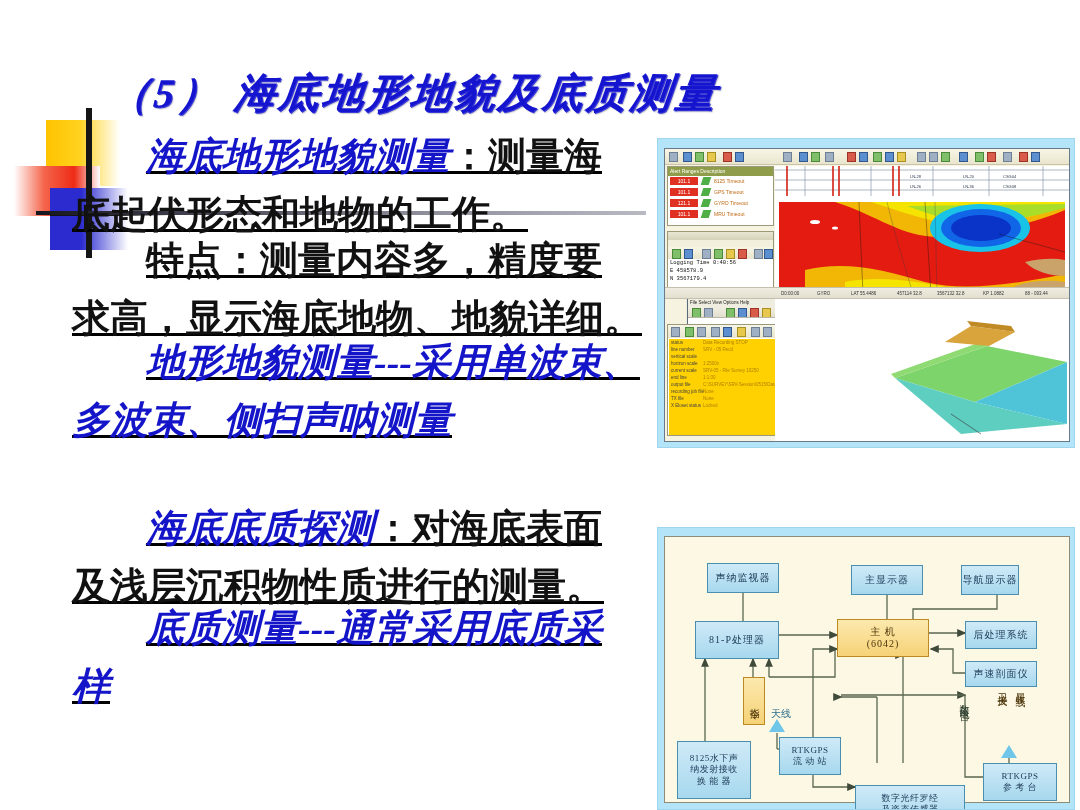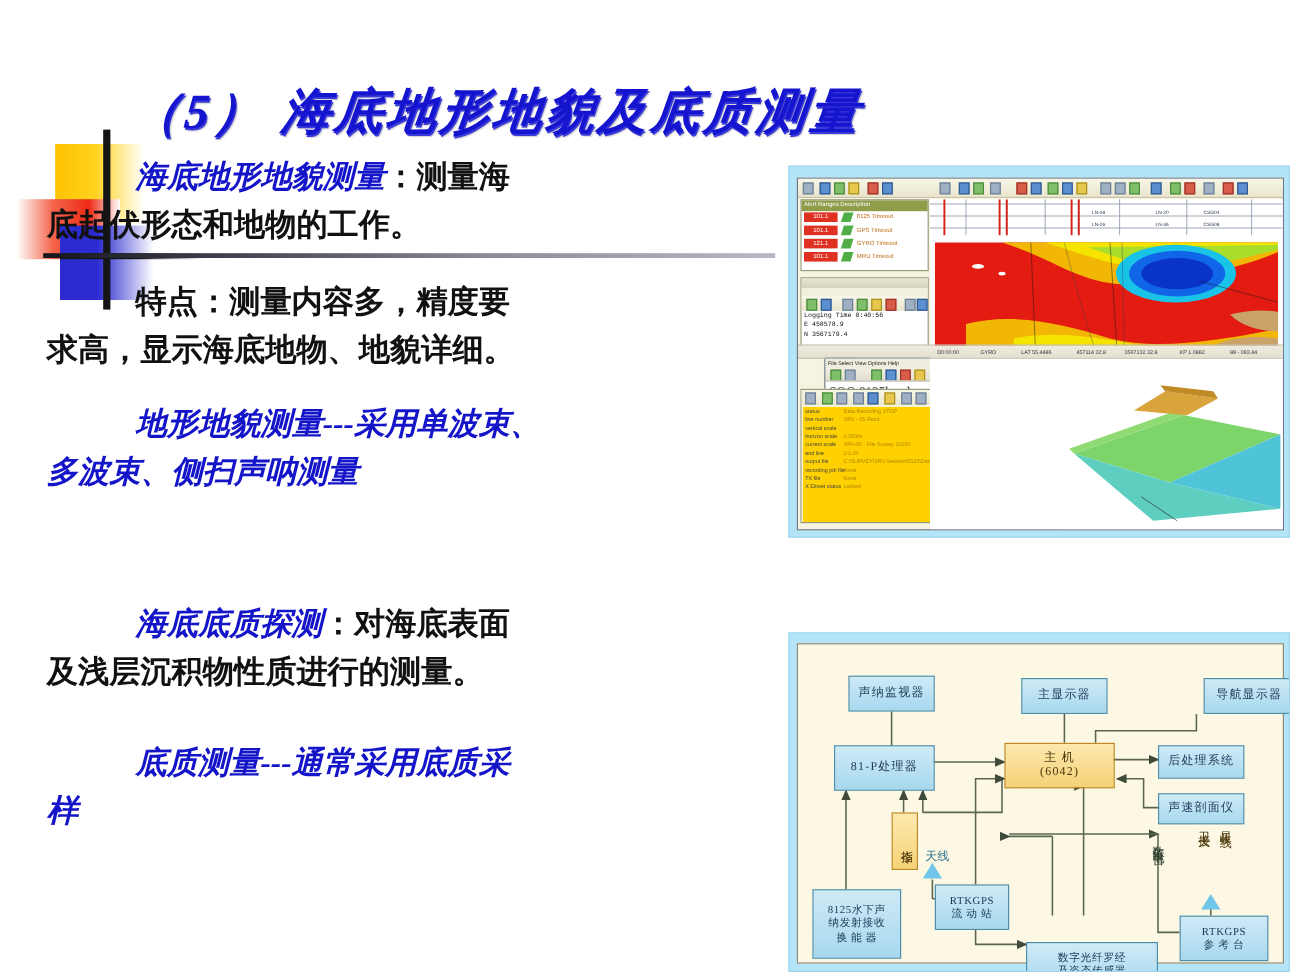--- a/index.html
+++ b/index.html
@@ -49,24 +49,24 @@
 
   .indent { display:inline-block; width:74px; }
 
   .blk { position:absolute; left:0; width:660px; }
 
   
   #blk-1 { top:128px; }
   #blk-2 { top:232px; }
   #blk-3 { top:334px; }
   #blk-4 { top:500px; }
-  #blk-5 { top:616px; }
+  #blk-5 { top:600px; }
   #blk-6 { top:706px; }
 
-  .blk .line { padding-left:39px; font-size:26px; font-weight:bold; line-height:1.52; white-space:nowrap; }
+  .blk .line { padding-left:72px; font-size:38px; font-weight:bold; line-height:1.52; white-space:nowrap;text-decoration:underline; }
 
   
   .media-top {
     position:absolute; left:657px; top:138px; width:418px; height:310px;
     background:#B3E4F7; border:1px solid #9fd6ee; overflow:hidden;
   }
   .media-bottom {
     position:absolute; left:657px; top:527px; width:418px; height:283px;
     background:#B3E4F7; border:1px solid #9fd6ee; overflow:hidden;
   }
@@ -479,21 +479,21 @@
           <path d="M300,158 L176,158"></path>
 
           <line x1="112" y1="196" x2="112" y2="212"></line>
           <line x1="112" y1="212" x2="126" y2="212"></line>
           <line x1="344" y1="212" x2="344" y2="226"></line>
         </g>
       </svg>
 
       <div class="node" style="left:42px;  top:26px;  width:72px; height:30px;">声纳监视器</div>
       <div class="node" style="left:186px; top:28px;  width:72px; height:30px;">主显示器</div>
-      <div class="node" style="left:296px; top:28px;  width:76px; height:30px;margin-left:42px;">导航显示器</div>
+      <div class="node" style="left:296px; top:28px;  width:58px; height:30px;">导航显示器</div>
       <div class="node" style="left:30px;  top:84px;  width:84px; height:38px;font-family:Liberation Serif, serif;">81-P处理器</div>
       <div class="node orange" style="left:172px; top:82px; width:92px; height:38px; white-space:pre-line;">主  机
 (6042)</div>
       <div class="node" style="left:300px; top:84px;  width:72px; height:28px;">后处理系统</div>
       <div class="node" style="left:300px; top:124px; width:72px; height:26px;">声速剖面仪</div>
       <div class="node orange" style="left:78px; top:140px; width:22px; height:48px; writing-mode:vertical-rl; text-orientation:upright;">指令</div>
       <div class="node small" style="left:12px;  top:204px; width:74px; height:58px; white-space:pre-line;">8125水下声
 纳发射接收
 换  能  器</div>
       <div class="node small" style="left:114px; top:200px; width:62px; height:38px; white-space:pre-line;">RTKGPS

